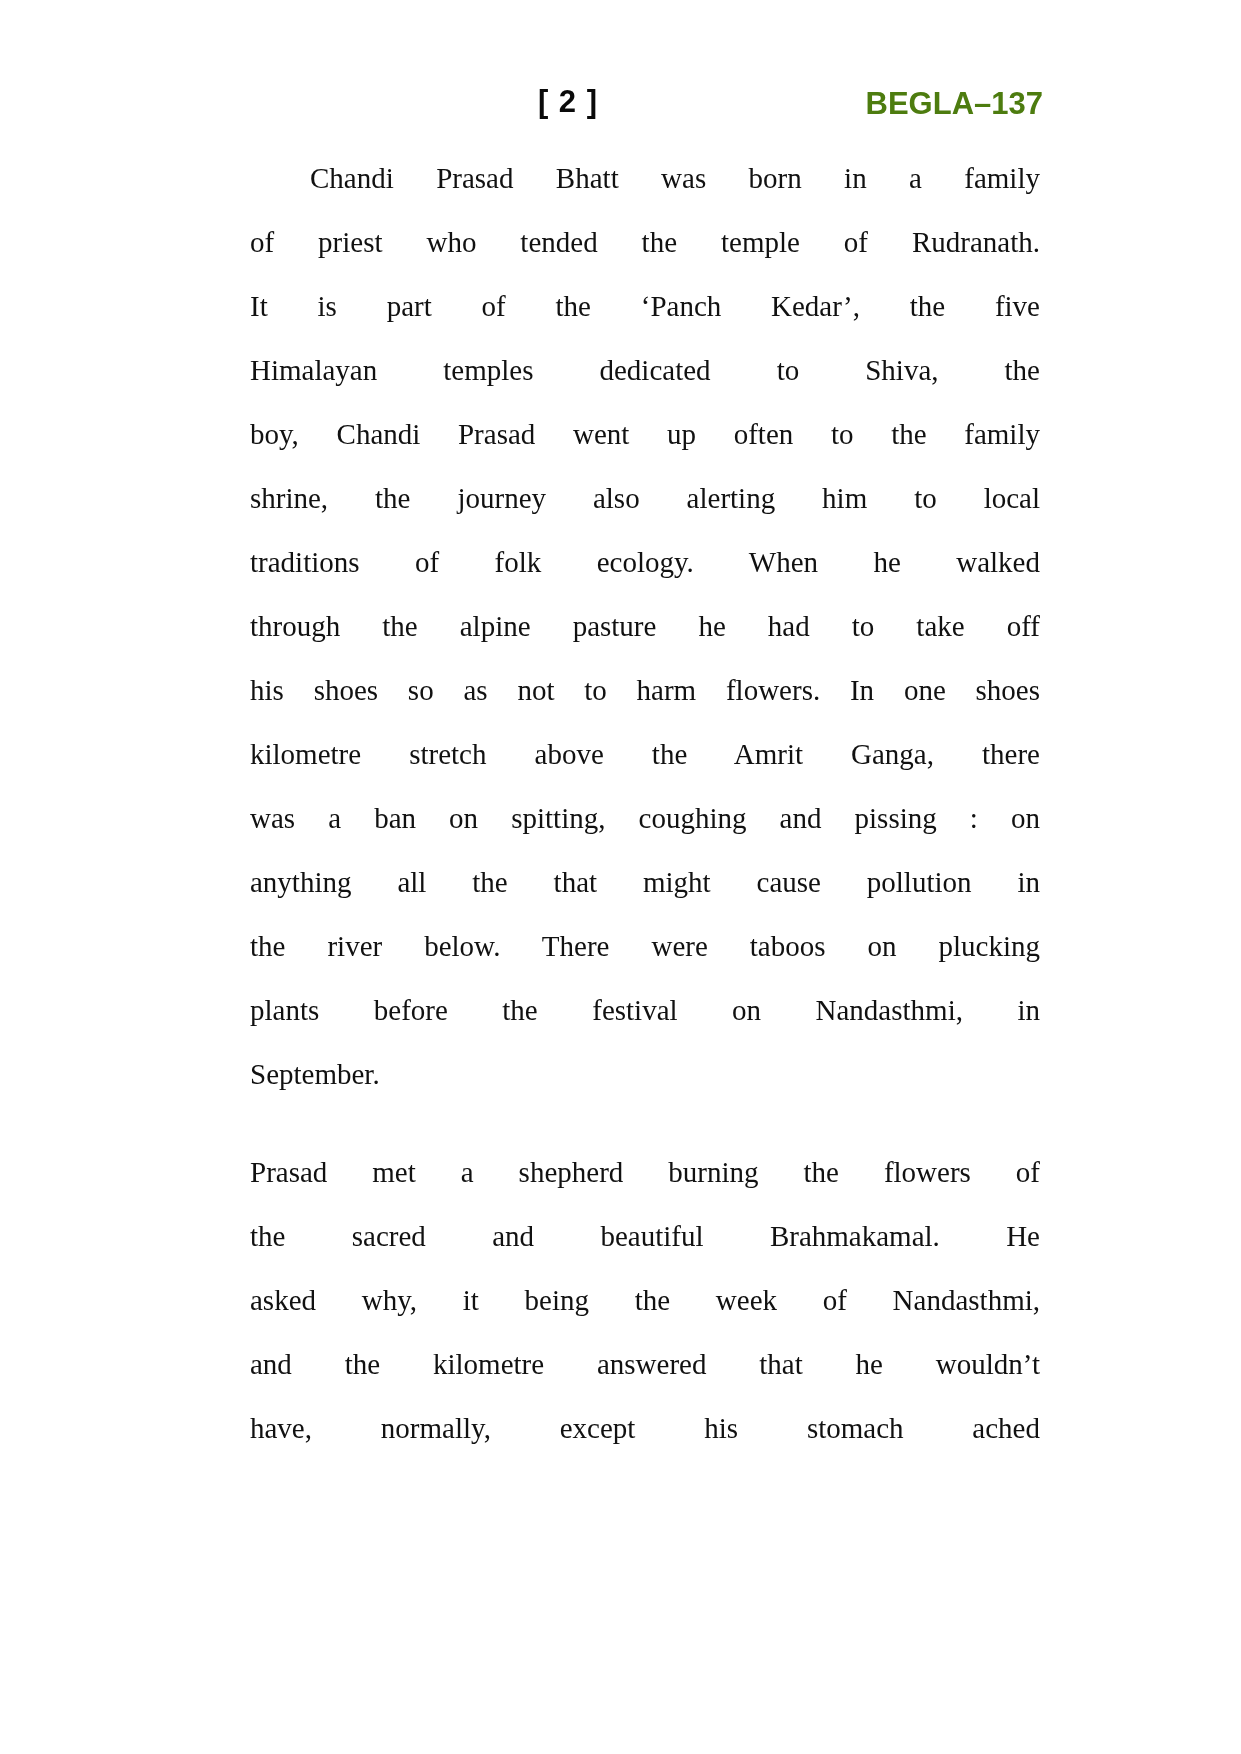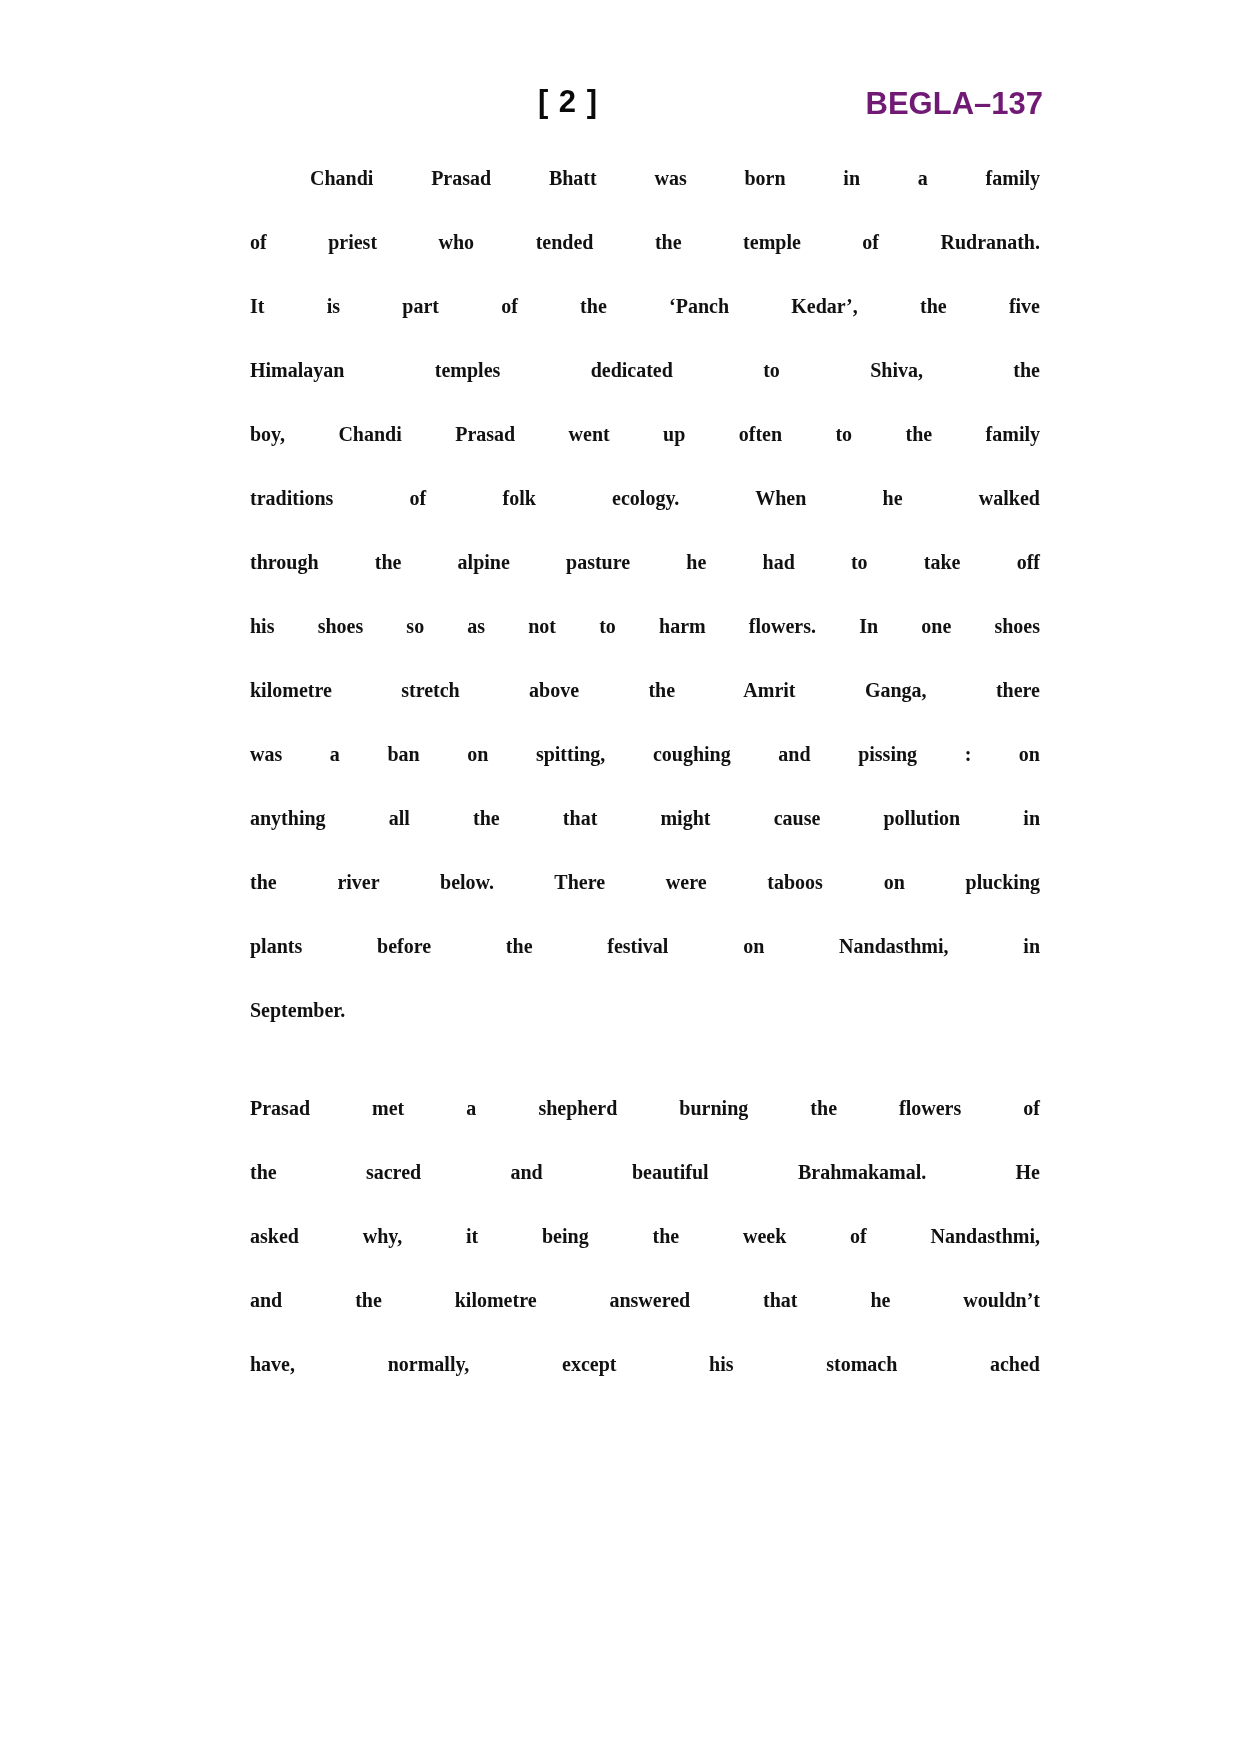--- a/index.html
+++ b/index.html
@@ -28,32 +28,31 @@
     letter-spacing: 1px;
     color: #0a0a0a;
   }
   .course-code {
     position: absolute;
     top: 86px;
     right: 198px;
     font-family: "Liberation Sans", "DejaVu Sans", sans-serif;
     font-weight: 700;
     font-size: 31px;
-    color: #701a75;
+    color: #4d7c0f;
   }
   .passage {
     position: absolute;
     left: 250px;
     top: 146px;
     width: 790px;
     font-family: "Liberation Serif", "DejaVu Serif", serif;
-    font-size: 20px;
+    font-size: 29px;
     line-height: 64px;
     color: #111111;
-    font-weight: bold;
   }
   .para + .para {
     margin-top: 34px;
   }
   .line {
     text-align: justify;
     text-align-last: justify;
   }
   .line.indent {
     text-indent: 60px;
@@ -71,20 +70,21 @@
   <div class="course-code">BEGLA–137</div>
 
   <div class="passage">
 
     <div class="para">
       <div class="line indent">Chandi Prasad Bhatt was born in a family</div>
       <div class="line">of priest who tended the temple of Rudranath.</div>
       <div class="line">It is part of the ‘Panch Kedar’, the five</div>
       <div class="line">Himalayan temples dedicated to Shiva, the</div>
       <div class="line">boy, Chandi Prasad went up often to the family</div>
+      <div class="line">shrine, the journey also alerting him to local</div>
       <div class="line">traditions of folk ecology. When he walked</div>
       <div class="line">through the alpine pasture he had to take off</div>
       <div class="line">his shoes so as not to harm flowers. In one shoes</div>
       <div class="line">kilometre stretch above the Amrit Ganga, there</div>
       <div class="line">was a ban on spitting, coughing and pissing : on</div>
       <div class="line">anything all the that might cause pollution in</div>
       <div class="line">the river below. There were taboos on plucking</div>
       <div class="line">plants before the festival on Nandasthmi, in</div>
       <div class="line para-last">September.</div>
     </div>

